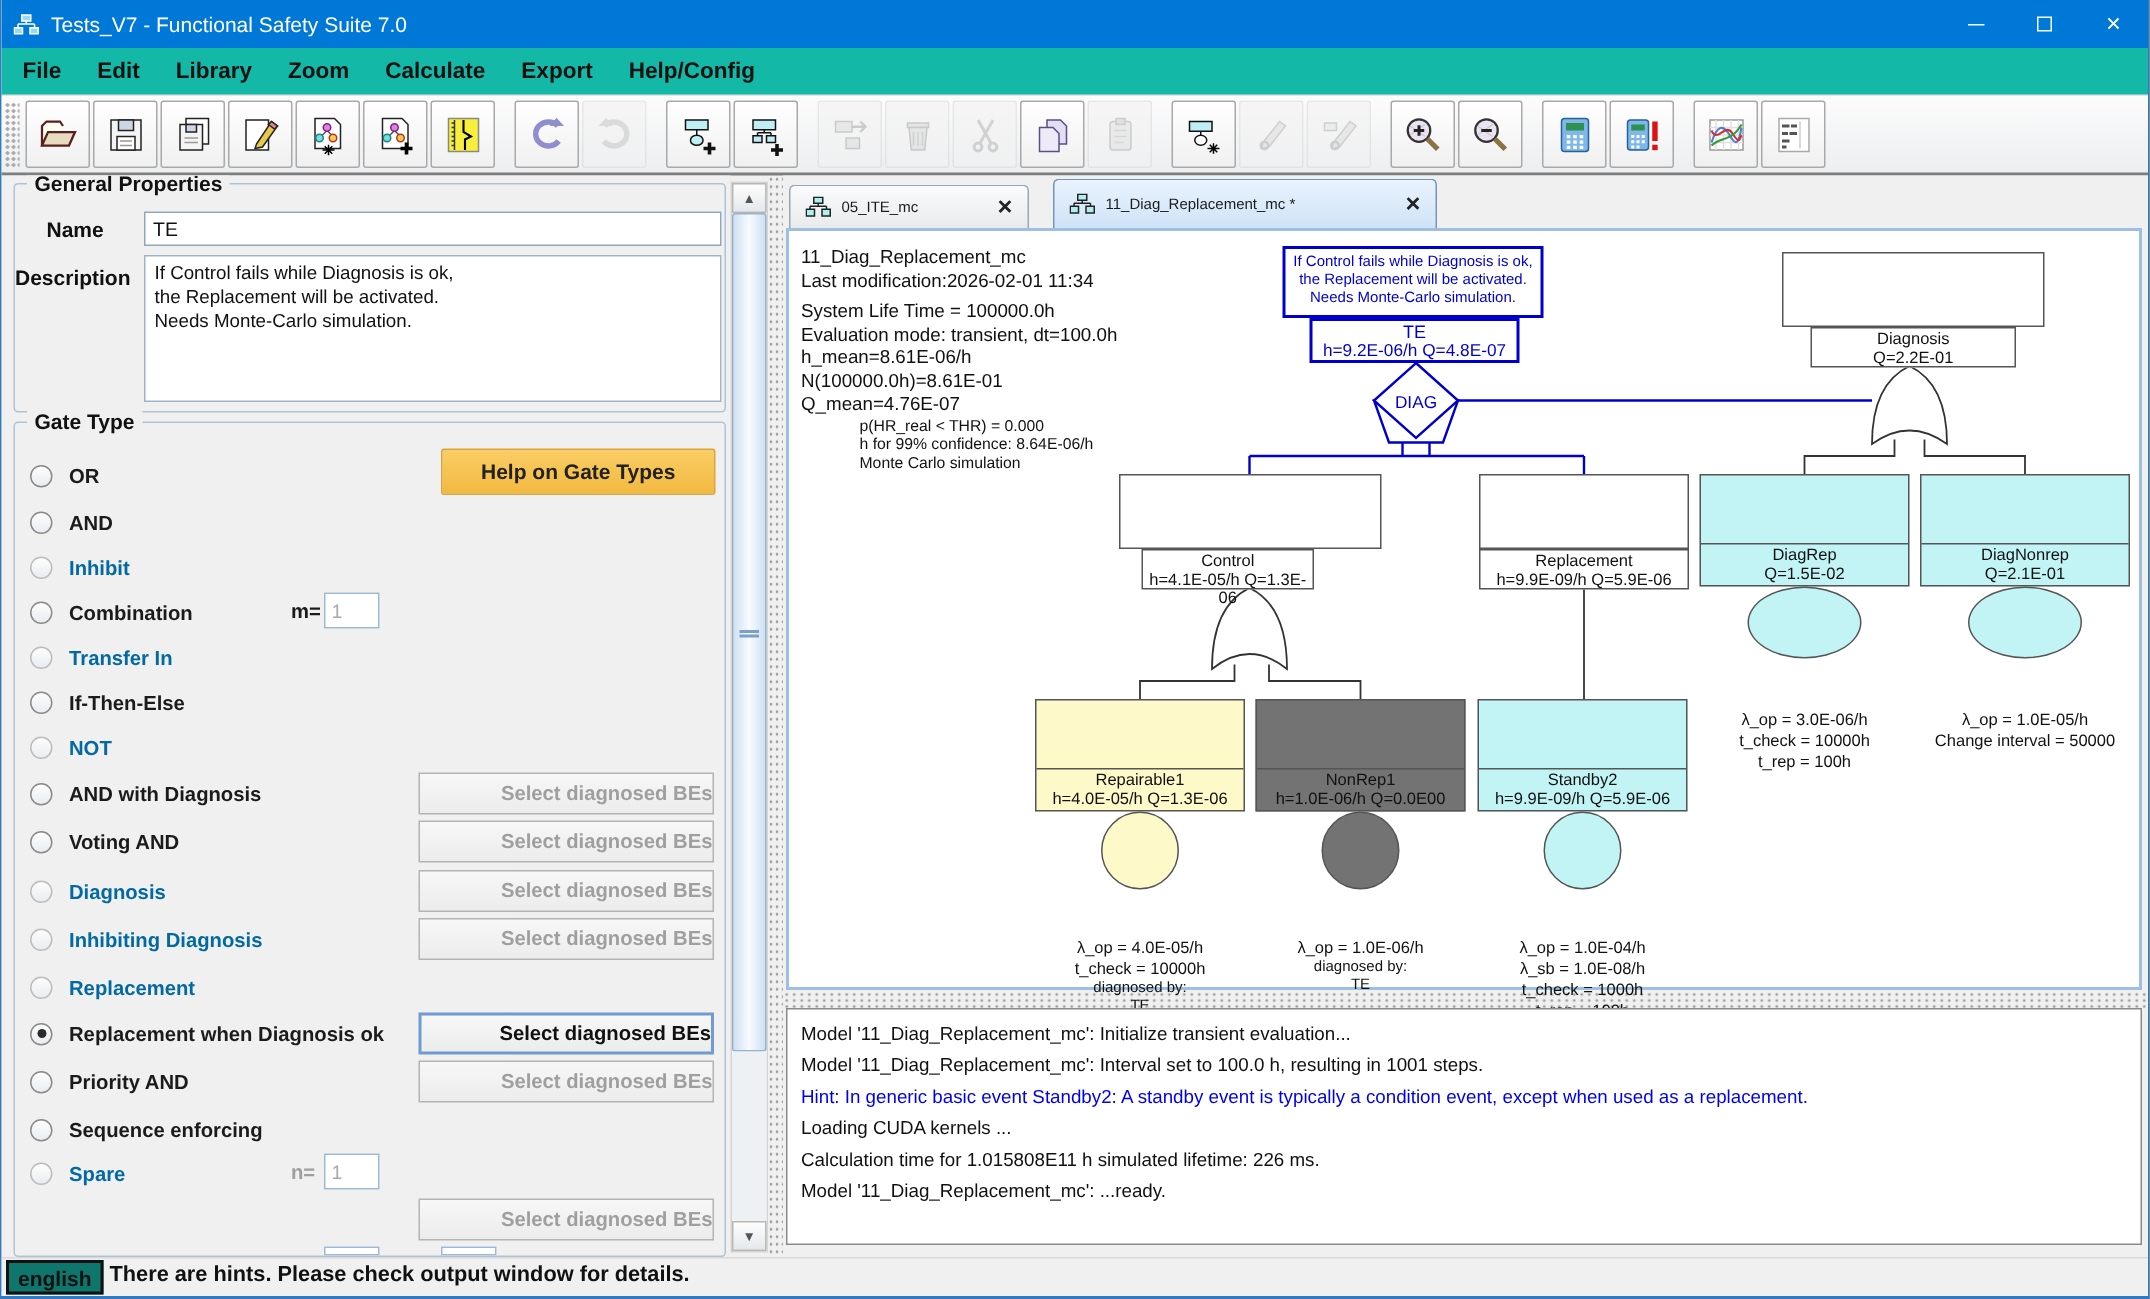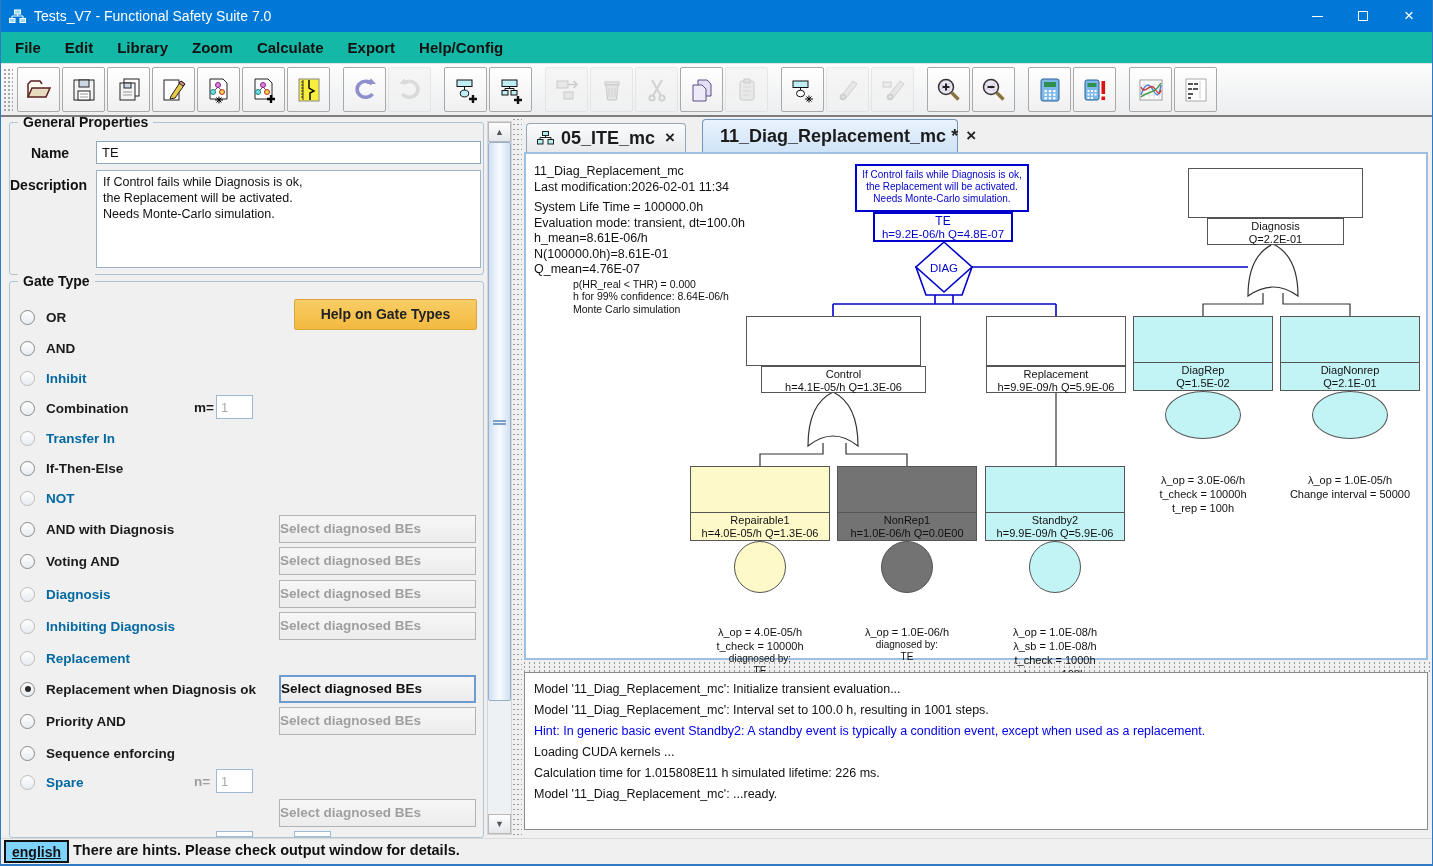--- a/index.html
+++ b/index.html
@@ -35,21 +35,21 @@
   .fld-label{position:absolute;font-weight:bold;font-size:14px;color:#111;}
   .text-input{position:absolute;border:1px solid #8fa8bf;background:#fff;font-size:13px;padding:2px 5px;color:#111;}
   .desc-box{position:absolute;border:1px solid #9db4c8;background:#fff;font-size:12.5px;line-height:16px;padding:3px 6px;color:#111;white-space:pre-line;}
   .gt-row{position:absolute;left:10px;height:28px;display:flex;align-items:center;}
   .radio{width:15px;height:15px;border:1px solid #8a8a8a;border-radius:50%;background:linear-gradient(#fdfdfd,#e8edf2);margin-right:11px;flex:none;position:relative;}
   .gt-row.dis .radio{border-color:#bcbcbc;}
   .radio.checked::after{content:"";position:absolute;left:3.5px;top:3.5px;width:6px;height:6px;border-radius:50%;background:#2b2b2b;}
   .gt-label{font-weight:bold;font-size:13.5px;color:#1b1b1b;white-space:nowrap;}
   .gt-row.dis .gt-label{color:#0369a1;}
   .sel-btn{position:absolute;left:269px;width:197px;height:28px;border:1px solid #b3b3b3;background:linear-gradient(#f7f7f7,#ececec);
-           font-weight:bold;font-size:13.5px;color:#9f9f9f;text-align:left;line-height:26px;}
+           font-weight:bold;font-size:13.5px;color:#9f9f9f;text-align:right;line-height:26px;}
   .sel-btn.enabled{border:2px solid #6f9bd1;color:#111;line-height:24px;}
   .help-btn{position:absolute;left:284px;top:17px;width:183px;height:31px;background:linear-gradient(#f9cd66,#f3b93f);
             border:1px solid #d8a53f;border-radius:2px;font-weight:bold;font-size:14px;color:#222;text-align:center;line-height:29px;}
   .mini-lab{position:absolute;font-weight:bold;font-size:13.5px;color:#1b1b1b;}
   .mini-lab.dis{color:#9f9f9f;}
   .mini-input{position:absolute;width:37px;height:24px;border:1px solid #9db9d4;background:#fff;color:#aaa;font-size:13px;padding:2px 4px;}
   .cutoff{position:absolute;height:6px;width:37px;border:1px solid #9db9d4;background:#fff;}
   
   .v-scroll{position:absolute;left:486px;top:121px;width:25px;height:714px;background:#f4f4f4;border:1px solid #d4d4d4;}
   .sc-btn{position:absolute;left:0;width:23px;height:20px;background:linear-gradient(#fdfdfd,#e4e8ec);border:1px solid #b8b8b8;
@@ -60,21 +60,21 @@
   .sc-track-end{position:absolute;left:0;top:579px;width:23px;height:113px;background:#eef1f4;}
   .v-split{position:absolute;left:511px;top:117px;width:10px;height:721px;
            background:radial-gradient(circle,#9b9b9b .8px,transparent 1.1px);background-size:4px 5px;}
   .h-split{position:absolute;left:521px;top:661px;width:912px;height:11px;
            background:radial-gradient(circle,#9b9b9b .8px,transparent 1.1px);background-size:5px 4px;}
   
   .tabbar{position:absolute;left:521px;top:117px;width:912px;height:35px;background:#f0f0f0;}
   .tab{position:absolute;display:flex;align-items:center;border:1px solid #97a7b7;border-bottom:none;border-radius:4px 4px 0 0;padding:0 10px;}
   .tab.inactive{left:4px;top:6px;height:29px;width:160px;background:linear-gradient(#fafbfc,#e8eaec);}
   .tab.active{left:180px;top:2px;height:33px;width:256px;background:linear-gradient(#eaf3fd,#cfe3f7);border-color:#6f95bd;}
-  .tab-label{font-weight:bold;font-size:18px;color:#1b1b1b;margin:0 8px 0 7px;white-space:nowrap;}
+  .tab-label{font-weight:normal;font-size:10px;color:#1b1b1b;margin:0 8px 0 7px;white-space:nowrap;}
   .tab-close{font-weight:bold;font-size:17px;color:#222;line-height:14px;margin-left:auto;}
   
   .canvas{position:absolute;left:523px;top:152px;width:904px;height:508px;background:#fff;border:2px solid #9dbfe2;}
   .canvas .abs{position:absolute;}
   .info-block{left:8px;top:10px;color:#111;}
   .i12{font-size:12.5px;line-height:15.5px;}
   .i10{font-size:10.5px;line-height:12.5px;padding-left:39px;}
   .gap-top{margin-top:5px;}
   .annotation{left:329px;top:10px;width:174px;height:48px;border:2px solid #0000cc;color:#0000cc;
               font-size:10px;line-height:12px;text-align:center;white-space:pre-line;padding-top:3px;}
@@ -92,21 +92,21 @@
   .event-ellipse{position:absolute;width:76px;height:48px;border:1px solid #555;border-radius:50%;}
   .param-block{position:absolute;text-align:center;font-size:11px;line-height:14px;color:#111;margin-top:28px;}
   .param-block .small{font-size:10px;line-height:12px;}
   .tree-svg{position:absolute;left:0;top:0;}
   
   .output{position:absolute;left:523px;top:672px;width:904px;height:158px;background:#fff;border:1px solid #8a8a8a;padding:6px 9px;}
   .out-line{font-size:12.5px;line-height:21px;color:#111;white-space:nowrap;}
   .out-line.hint{color:#0000ee;}
   
   .statusbar{position:absolute;left:0;top:838px;width:100%;height:26px;background:#f0f0f0;border-top:1px solid #dadada;}
-  .lang-box{position:absolute;left:3px;top:1px;height:23px;padding:0 6px;border:2px solid #111;font-weight:bold;font-size:14px;line-height:20px;color:#111;background:#7dd3fc;text-decoration:underline;}
+  .lang-box{position:absolute;left:3px;top:1px;height:23px;padding:0 6px;border:2px solid #111;font-weight:bold;font-size:14px;line-height:20px;color:#111;background:#0f766e;}
   .status-msg{position:absolute;left:72px;top:3px;font-weight:bold;font-size:14.5px;color:#111;}
 </style>
 </head>
 <body>
 
 <div id="window">
 
   <div class="titlebar">
     <span class="app-icon">
       <svg width="17" height="15" viewBox="0 0 17 15">
@@ -539,21 +539,21 @@
 
     <div class="abs annotation">If Control fails while Diagnosis is ok,
 the Replacement will be activated.
 Needs Monte-Carlo simulation.</div>
     <div class="abs te-label">
       <div class="l1">TE</div>
       <div class="l2">h=9.2E-06/h Q=4.8E-07</div>
     </div>
 
     <div class="node-box" style="left:220px;top:162px;width:175px;height:50px"></div>
-    <div class="node-label" style="left:235px;top:212px;width:165px;height:27px">
+    <div class="node-label" style="left:235px;top:212px;width:115px;height:27px">
       <div>Control</div>
       <div>h=4.1E-05/h Q=1.3E-06</div>
     </div>
 
     <div class="node-box" style="left:460px;top:162px;width:140px;height:50px"></div>
     <div class="node-label" style="left:460px;top:212px;width:140px;height:27px">
       <div>Replacement</div>
       <div>h=9.9E-09/h Q=5.9E-06</div>
     </div>
 
@@ -591,21 +591,21 @@
     </div>
 
     <div class="event-box cyan" style="left:459px;top:312px;width:140px;height:75px">
       <div class="event-band">
         <div>Standby2</div>
         <div>h=9.9E-09/h Q=5.9E-06</div>
       </div>
     </div>
     <div class="event-circle cyan" style="left:503px;top:387px"></div>
     <div class="param-block" style="left:449px;top:443px;width:160px">
-      <div>λ_op = 1.0E-08/h</div>
+      <div>λ_op = 1.0E-04/h</div>
       <div>λ_sb = 1.0E-08/h</div>
       <div>t_check = 1000h</div>
       <div>t_rep = 100h</div>
     </div>
 
     <div class="event-box cyan" style="left:607px;top:162px;width:140px;height:75px">
       <div class="event-band">
         <div>DiagRep</div>
         <div>Q=1.5E-02</div>
       </div>

